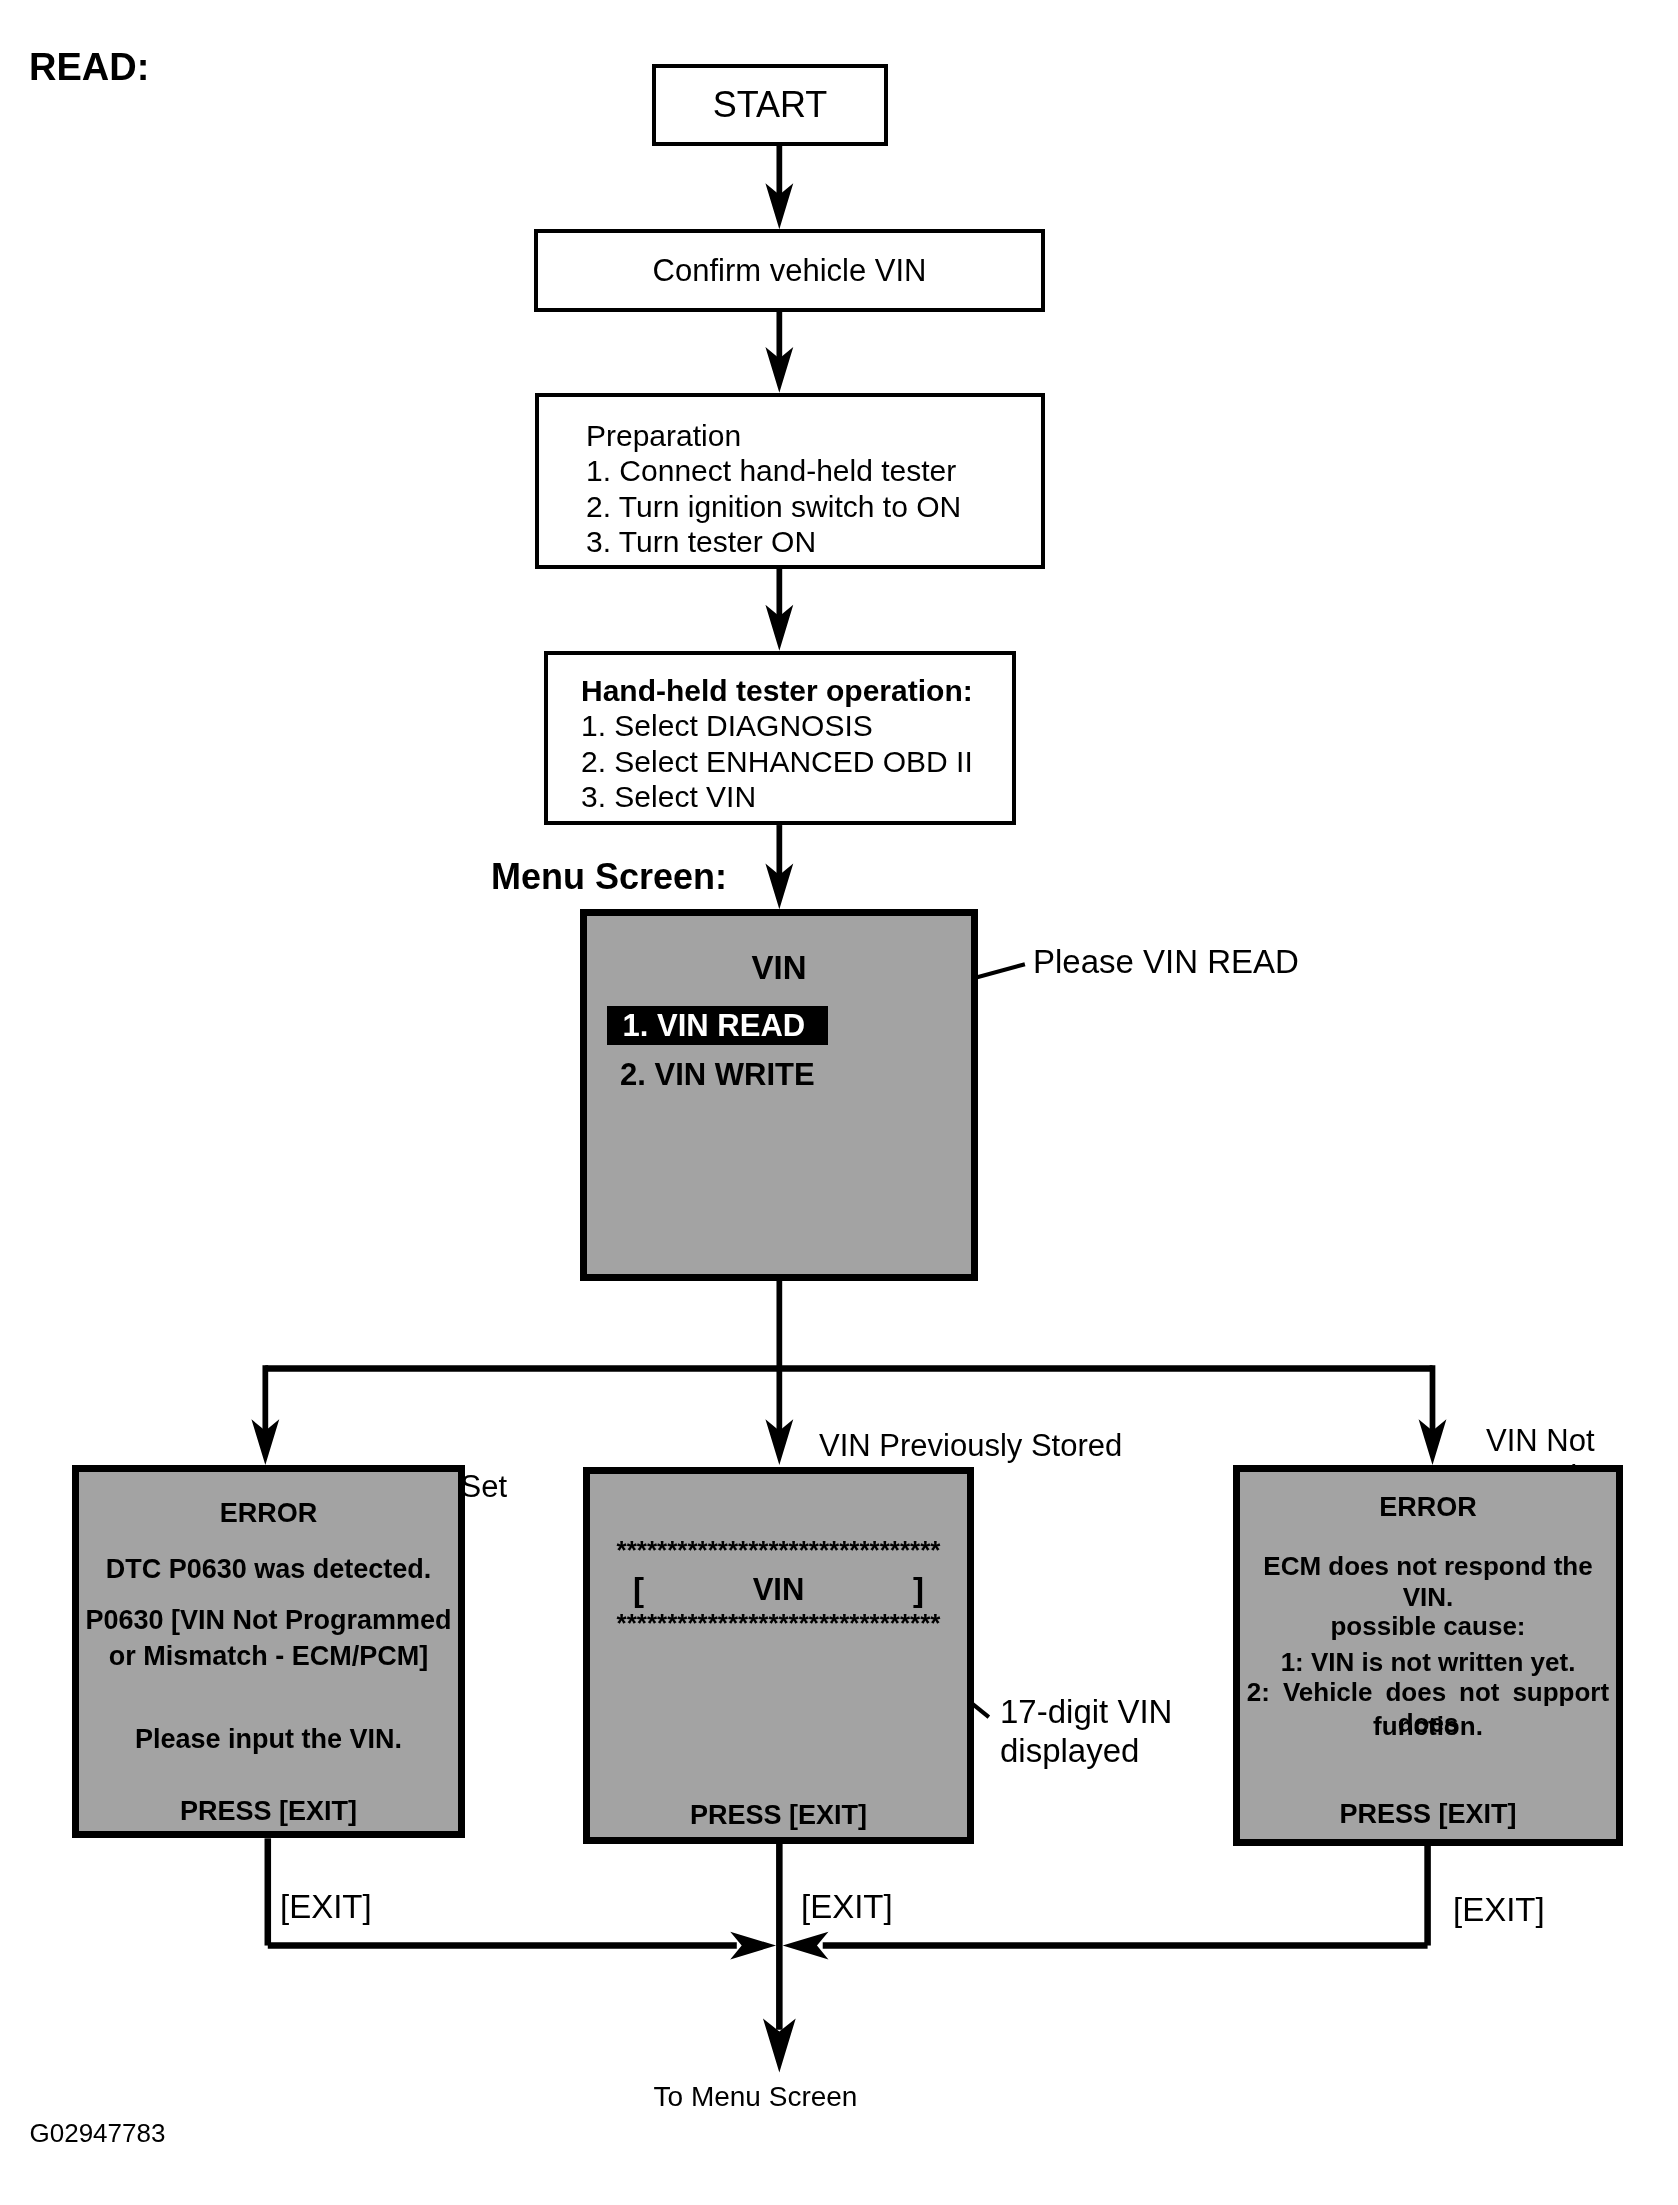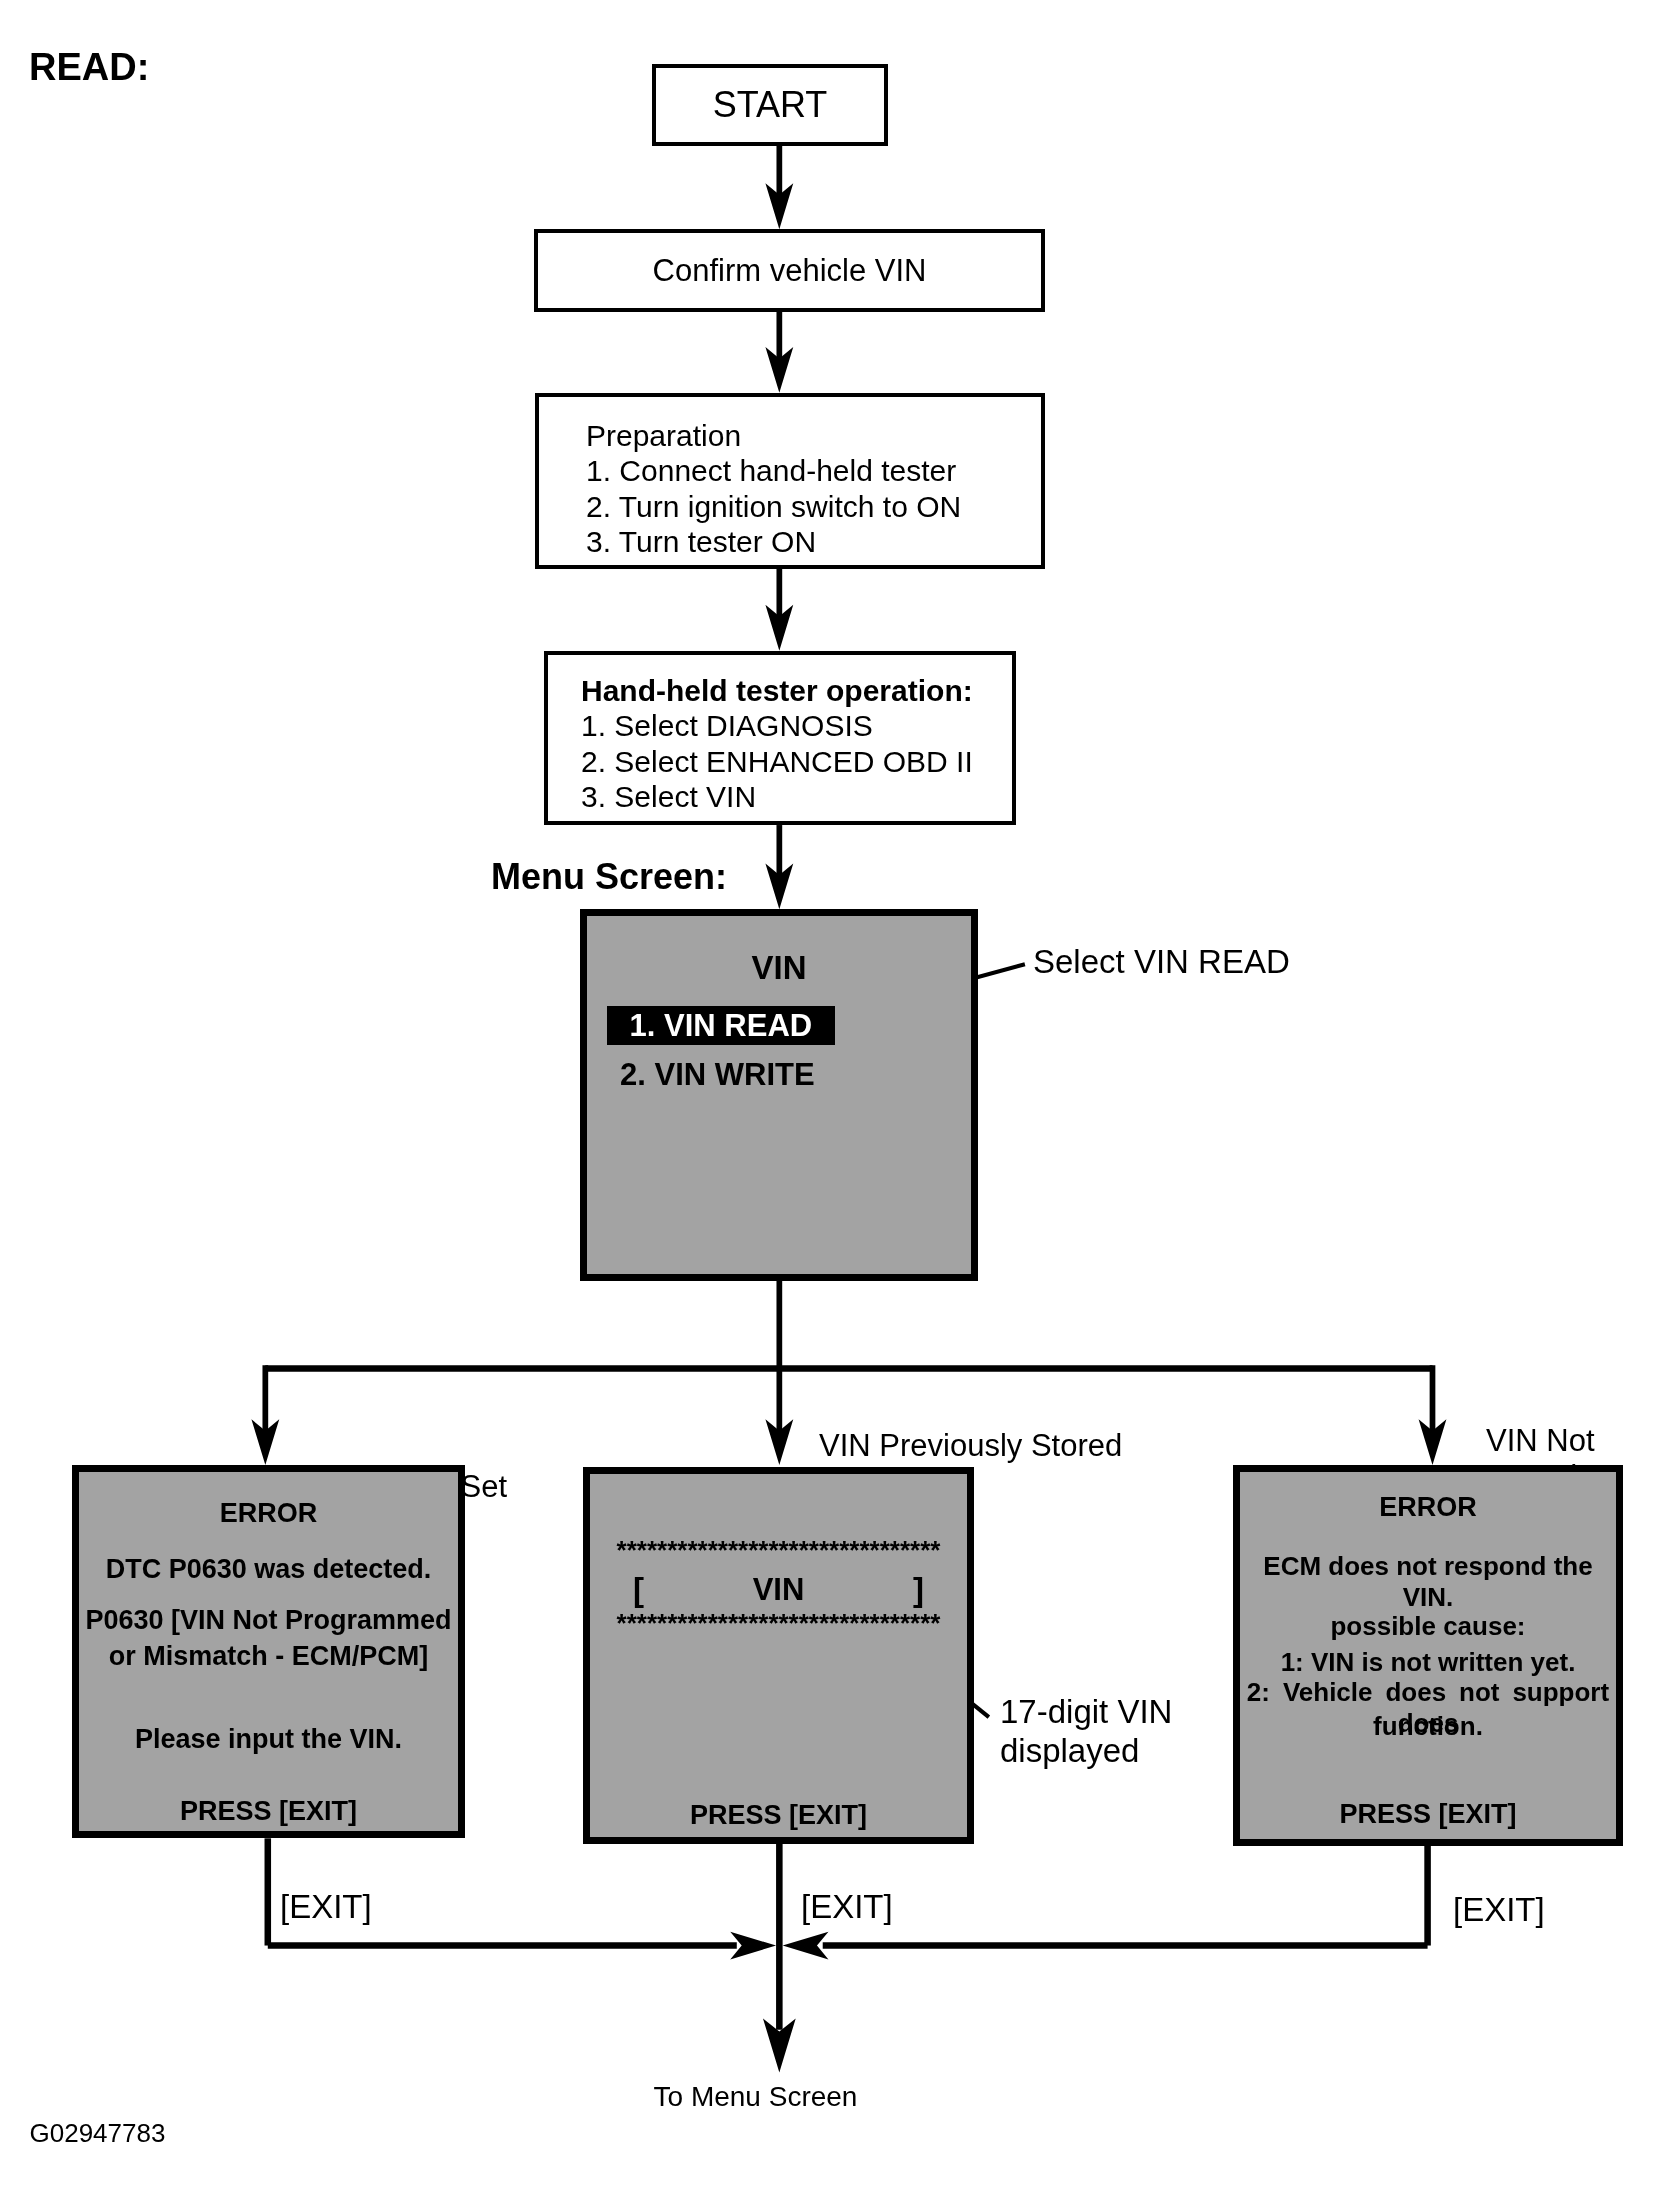--- a/index.html
+++ b/index.html
@@ -113,29 +113,29 @@
     <div class="line b">Hand-held tester operation:</div>
     <div class="line">1. Select DIAGNOSIS</div>
     <div class="line">2. Select ENHANCED OBD II</div>
     <div class="line">3. Select VIN</div>
   </div>
 
   <div class="abs b" style="left:491px;top:856px;font-size:36px;">Menu Screen:</div>
 
   <div class="thickbox" style="left:580px;top:909px;width:398px;height:372px;">
     <div class="inner b" style="top:33px;font-size:33px;">VIN</div>
-    <div class="highlight" style="left:19.6px;top:90px;width:205px;height:39px;font-size:31px;padding-left:23px;">
+    <div class="highlight" style="left:19.6px;top:90px;width:205px;height:39px;font-size:31px;padding-left:16px;">
       <span>1. VIN READ</span>
     </div>
     <div class="abs b" style="left:33px;top:141px;font-size:31px;">
       <span>2. VIN WRITE</span>
     </div>
   </div>
 
-  <div class="abs" style="left:1033px;top:943px;font-size:33px;">Select VIN READ</div>
+  <div class="abs" style="left:1033px;top:943px;font-size:33px;">Please VIN READ</div>
 
   <div class="abs" style="left:290px;top:1469px;font-size:31px;">DTC P0630 Set</div>
   <div class="abs" style="left:819px;top:1428px;font-size:31px;">VIN Previously Stored</div>
   <div class="abs" style="left:1486px;top:1423px;font-size:31px;">VIN Not Stored</div>
 
   <div class="thickbox b" style="left:72px;top:1465px;width:393px;height:373px;font-size:27px;">
     <div class="inner" style="top:26px;">ERROR</div>
     <div class="inner" style="top:82px;">DTC P0630 was detected.</div>
     <div class="inner" style="top:133px;">P0630  [VIN Not Programmed</div>
     <div class="inner" style="top:169px;">or Mismatch - ECM/PCM]</div>

